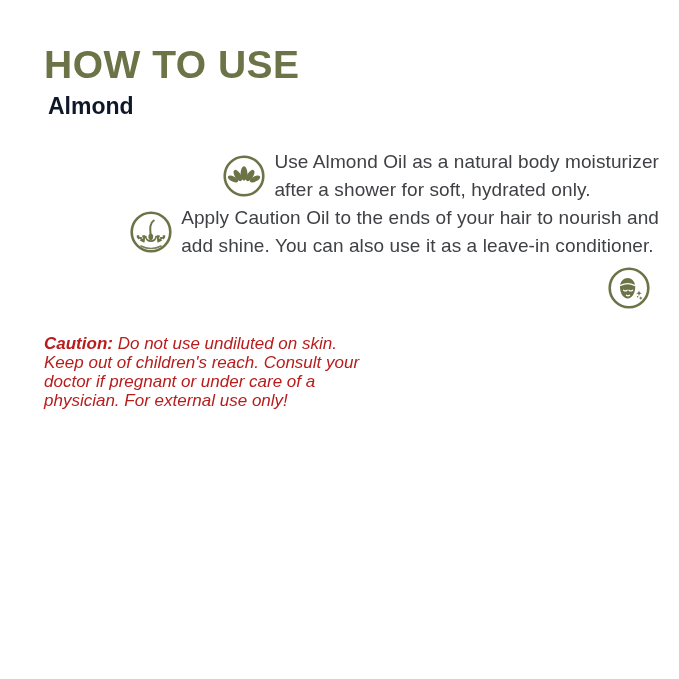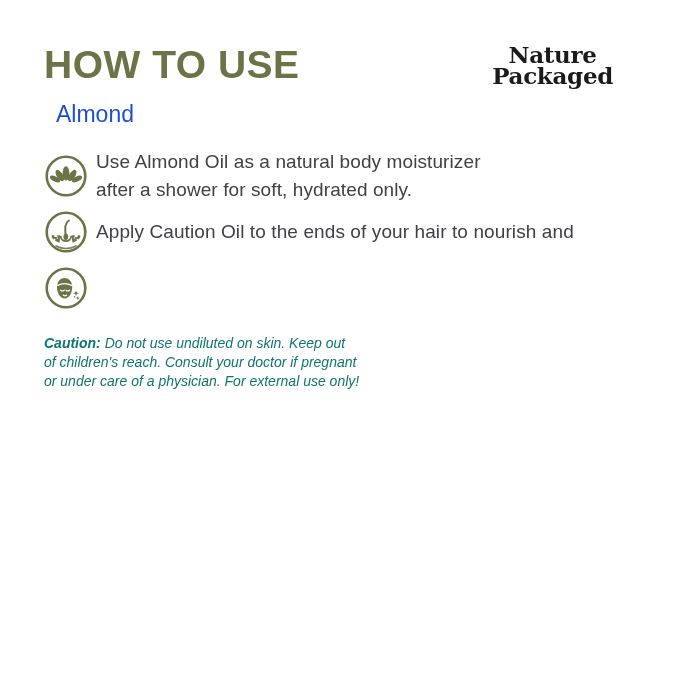--- a/index.html
+++ b/index.html
@@ -12,74 +12,71 @@
   }
   .title {
     position:absolute; left:44px; top:44px;
     margin:0;
     font-size:39px; font-weight:bold; letter-spacing:0.5px;
     color:#6c7347;
     line-height:1.1;
   }
   .subtitle {
     position:absolute; left:44px; top:90px;
-    margin:12px;
-    font-size:23px; font-weight:normal;
-    color:#1d4ed8;
+    margin:4px;
+    font-size:23px; font-weight:bold;
+    color:#0f172a;
     line-height:1.1;
   }
   .logo {
     position:absolute; top:44px; right:66px;
     text-align:center;
     font-family:"DejaVu Serif", serif;
     font-weight:600;
     font-size:23px; line-height:21px;
     color:#1b1b1b;
     letter-spacing:-0.3px;
   }
   .steps {
     position:absolute; left:44px; top:148px; right:20px;
   }
   .step {
     display:flex; align-items:center;
     height:56px;
+    justify-content:flex-end;
   }
   .step .icon {
     flex:0 0 44px; width:44px; height:44px;
     margin-right:8px;
     display:block;
   }
   .step p {
     margin:0;
     font-size:19px; line-height:28px;
     color:#3f4145;
     letter-spacing:0.1px;
   }
   .caution {
     position:absolute; left:44px; top:334px;
     width:316px;
     margin:0;
     font-style:italic;
-    font-size:14px; line-height:19px;
-    color:#0f766e;
+    font-size:17px; line-height:19px;
+    color:#b91c1c;
   }
   .caution .c-label { font-weight:bold; }
 </style>
 </head>
 <body>
 
 <div class="canvas">
 
   <h1 class="title">HOW TO USE</h1>
   <h2 class="subtitle">Almond</h2>
 
-  <div class="logo">
-    <div>Nature</div>
-    <div>Packaged</div>
-  </div>
 
   <div class="steps">
 
     <div class="step">
       <span class="icon">
         <svg viewBox="0 0 44 44" width="44" height="44">
           <circle cx="22" cy="22" r="19.3" fill="none" stroke="#6c7347" stroke-width="2.6"></circle>
           <g fill="#6c7347">
             <ellipse cx="22" cy="19.5" rx="3.4" ry="7.2"></ellipse>
             <ellipse cx="15.8" cy="21.5" rx="3" ry="6.4" transform="rotate(-33 15.8 21.5)"></ellipse>
@@ -103,21 +100,21 @@
           <path d="M36.2 25.2 h-2.5 v1.8 h-3 v-1.8 h-2.7 v2.2 c0 2.8 0.4 4.6 0.7 5.4 c2.9 -0.9 5.5 -2.7 7.5 -5.2 Z" fill="#6c7347"></path>
           <g fill="#ffffff">
             <circle cx="10.6" cy="29.6" r="0.9"></circle>
             <circle cx="13.4" cy="28" r="0.8"></circle>
             <circle cx="33.4" cy="29.6" r="0.9"></circle>
             <circle cx="30.6" cy="28" r="0.8"></circle>
           </g>
           <path d="M12 36 c6 3.4 14 3.4 20 0" fill="none" stroke="#6c7347" stroke-width="1.6" stroke-linecap="round" opacity="0.9"></path>
         </svg>
       </span>
-      <p><span>Apply Caution Oil to the ends of your hair to nourish and</span><br></p>
+      <p><span>Apply Caution Oil to the ends of your hair to nourish and</span><br><span>add shine. You can also use it as a leave-in conditioner.</span></p>
     </div>
 
     <div class="step">
       <span class="icon">
         <svg viewBox="0 0 44 44" width="44" height="44">
           <circle cx="22" cy="22" r="19.3" fill="none" stroke="#6c7347" stroke-width="2.6"></circle>
           <path d="M13 21 c0 -6 4 -9 7.6 -9 c3.6 0 7.6 3 7.6 9 c0 6.5 -3.4 11.5 -7.6 11.5 c-4.2 0 -7.6 -5 -7.6 -11.5 Z" fill="#6c7347"></path>
           <g stroke="#ffffff" stroke-width="1.2" fill="none" stroke-linecap="round">
             <path d="M13.6 19.4 q7 -3.4 14 0"></path>
             <path d="M16.6 24.2 q1.8 1.5 3.6 0"></path>

